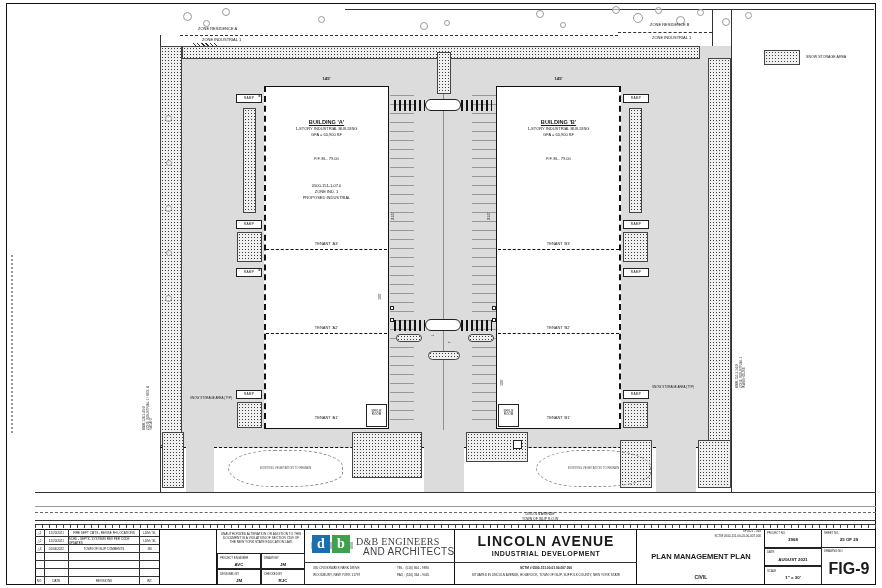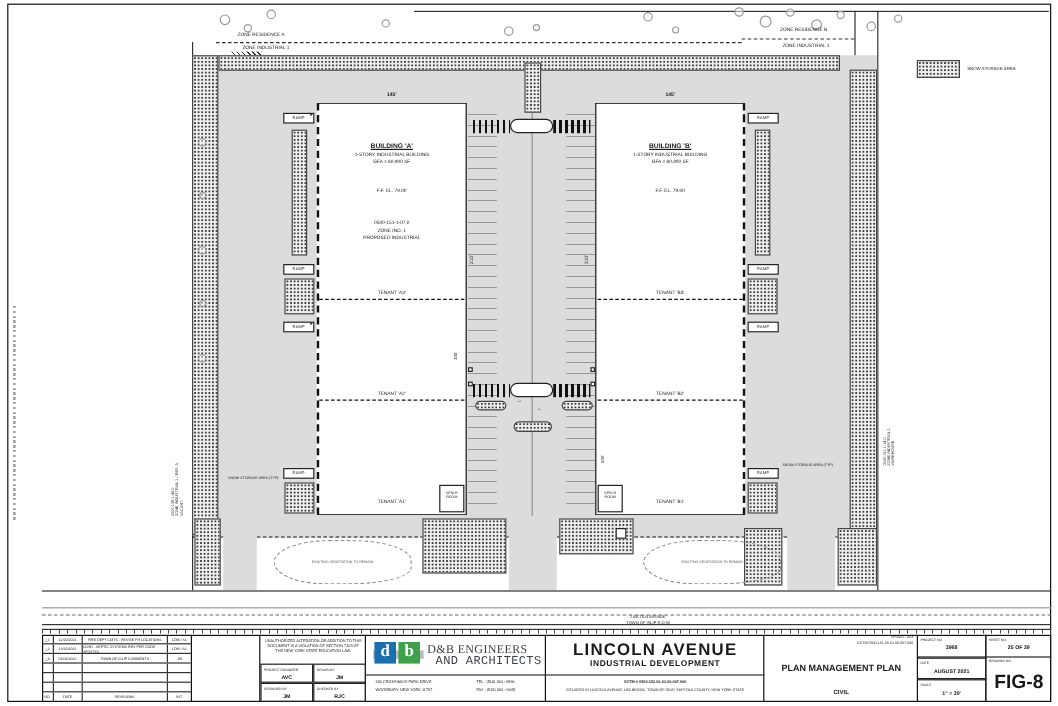--- a/index.html
+++ b/index.html
@@ -278,21 +278,21 @@
       <div class="minilbl">CHECKED BY</div>
       <div class="minival">RJC</div>
     </div>
   </div>
 
   <div class="abs" style="left:305px;top:529px;width:150px;height:56px;border-right:1px solid #111">
     <div class="abs" style="left:6px;top:13px;width:42px;height:7px;background:#b9bcbf"></div>
     <div class="abs" style="left:7px;top:6px;width:18px;height:18px;background:#1b6fae;color:#fff;font-family:'Liberation Serif',serif;font-weight:bold;font-size:14px;line-height:18px;text-align:center"><span>d</span></div>
     <div class="abs" style="left:27px;top:6px;width:18px;height:18px;background:#3fa14c;color:#fff;font-family:'Liberation Serif',serif;font-weight:bold;font-size:14px;line-height:18px;text-align:center"><span>b</span></div>
     <div class="t" style="left:51px;top:7px;font-size:10px;font-family:'Liberation Serif',serif;color:#3a3f45;letter-spacing:.3px">D&amp;B ENGINEERS</div>
-    <div class="t" style="left:58px;top:17px;font-size:10px;font-family:Liberation Mono, monospace;color:#3a3f45;letter-spacing:.3px">AND ARCHITECTS</div>
+    <div class="t" style="left:58px;top:17px;font-size:10px;font-family:Liberation Sans, sans-serif;color:#3a3f45;letter-spacing:.3px">AND ARCHITECTS</div>
     <div class="ln" style="left:0;top:33px;width:150px;height:0.7px"></div>
     <div class="t" style="left:8px;top:38px;font-size:3.2px">330 CROSSWAYS PARK DRIVE</div>
     <div class="t" style="left:8px;top:45px;font-size:3.2px">WOODBURY, NEW YORK 11797</div>
     <div class="t" style="left:92px;top:38px;font-size:3.2px">TEL :  (516) 364 - 9890</div>
     <div class="t" style="left:92px;top:45px;font-size:3.2px">FAX :  (516) 364 - 9045</div>
   </div>
 
   <div class="abs" style="left:455px;top:529px;width:182px;height:56px;border-right:1px solid #111">
     <div class="t b tc" style="left:0;top:4px;width:182px;font-size:14px;letter-spacing:1px">LINCOLN AVENUE</div>
     <div class="t b tc" style="left:0;top:21px;width:182px;font-size:7px;letter-spacing:.5px">INDUSTRIAL DEVELOPMENT</div>
@@ -323,17 +323,17 @@
     </div>
   </div>
 
   <div class="abs" style="left:822px;top:529px;width:54px;height:56px">
     <div class="lblbox" style="left:0;top:0;width:54px;height:18.7px;border:none;border-bottom:.8px solid #222">
       <div class="minilbl">SHEET NO.</div>
       <div class="minival">25  OF  29</div>
     </div>
     <div class="abs" style="left:0;top:18.7px;width:54px;height:37.3px">
       <div class="minilbl">DRAWING NO.</div>
-      <div class="t b" style="left:0;top:12px;width:54px;text-align:center;font-size:16px">FIG-8</div>
+      <div class="t b" style="left:0;top:12px;width:54px;text-align:center;font-size:16px">FIG-9</div>
     </div>
   </div>
 
 </div>
 
 </body></html>

